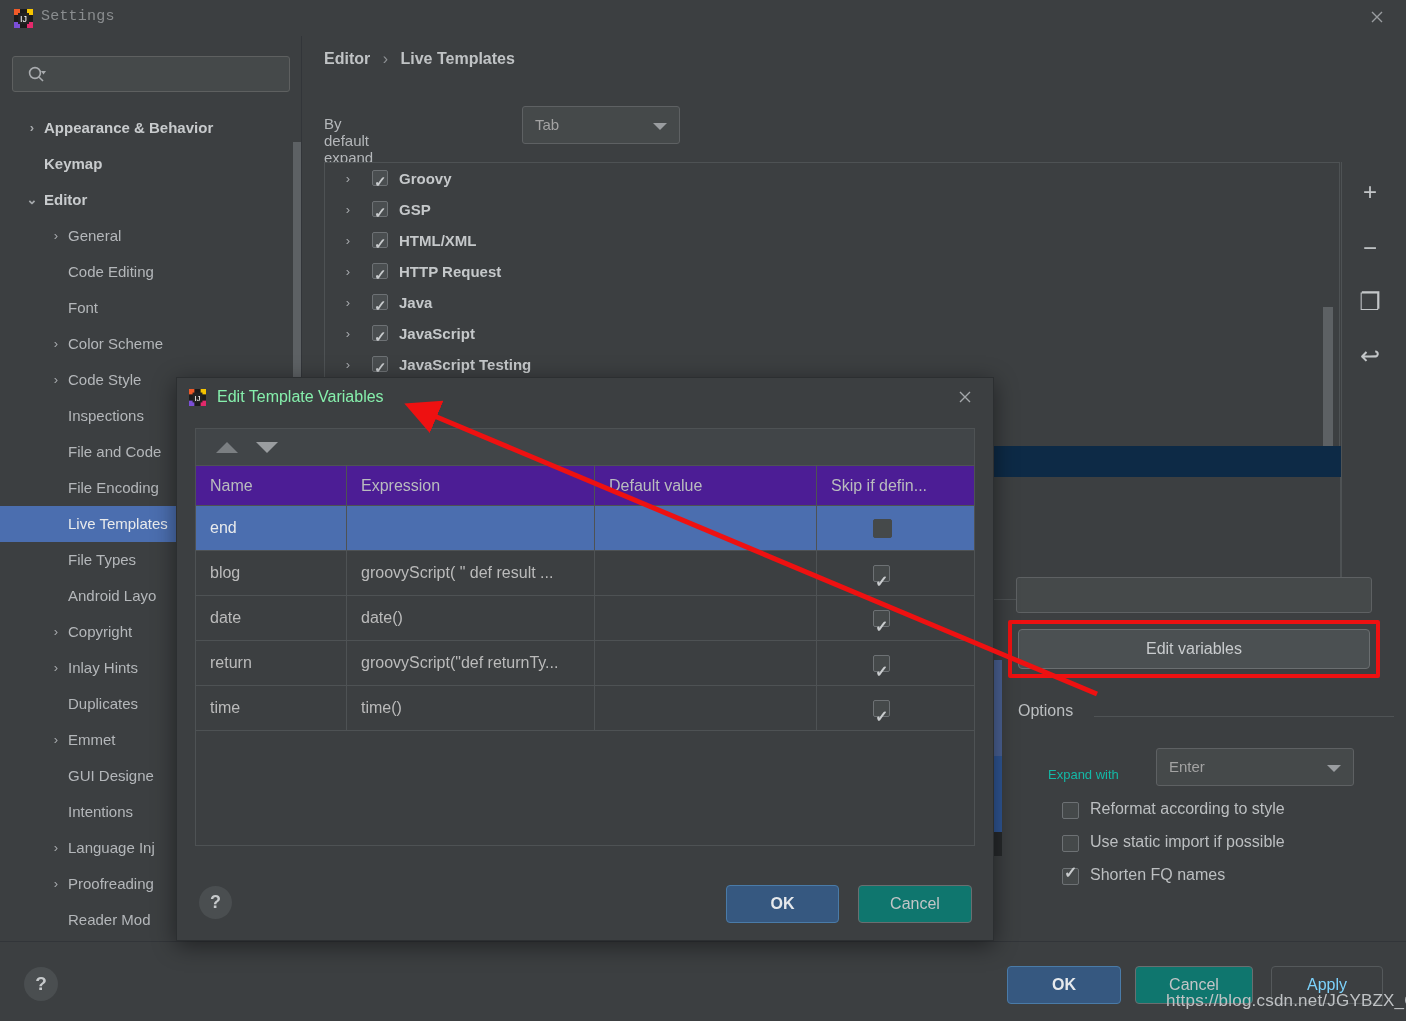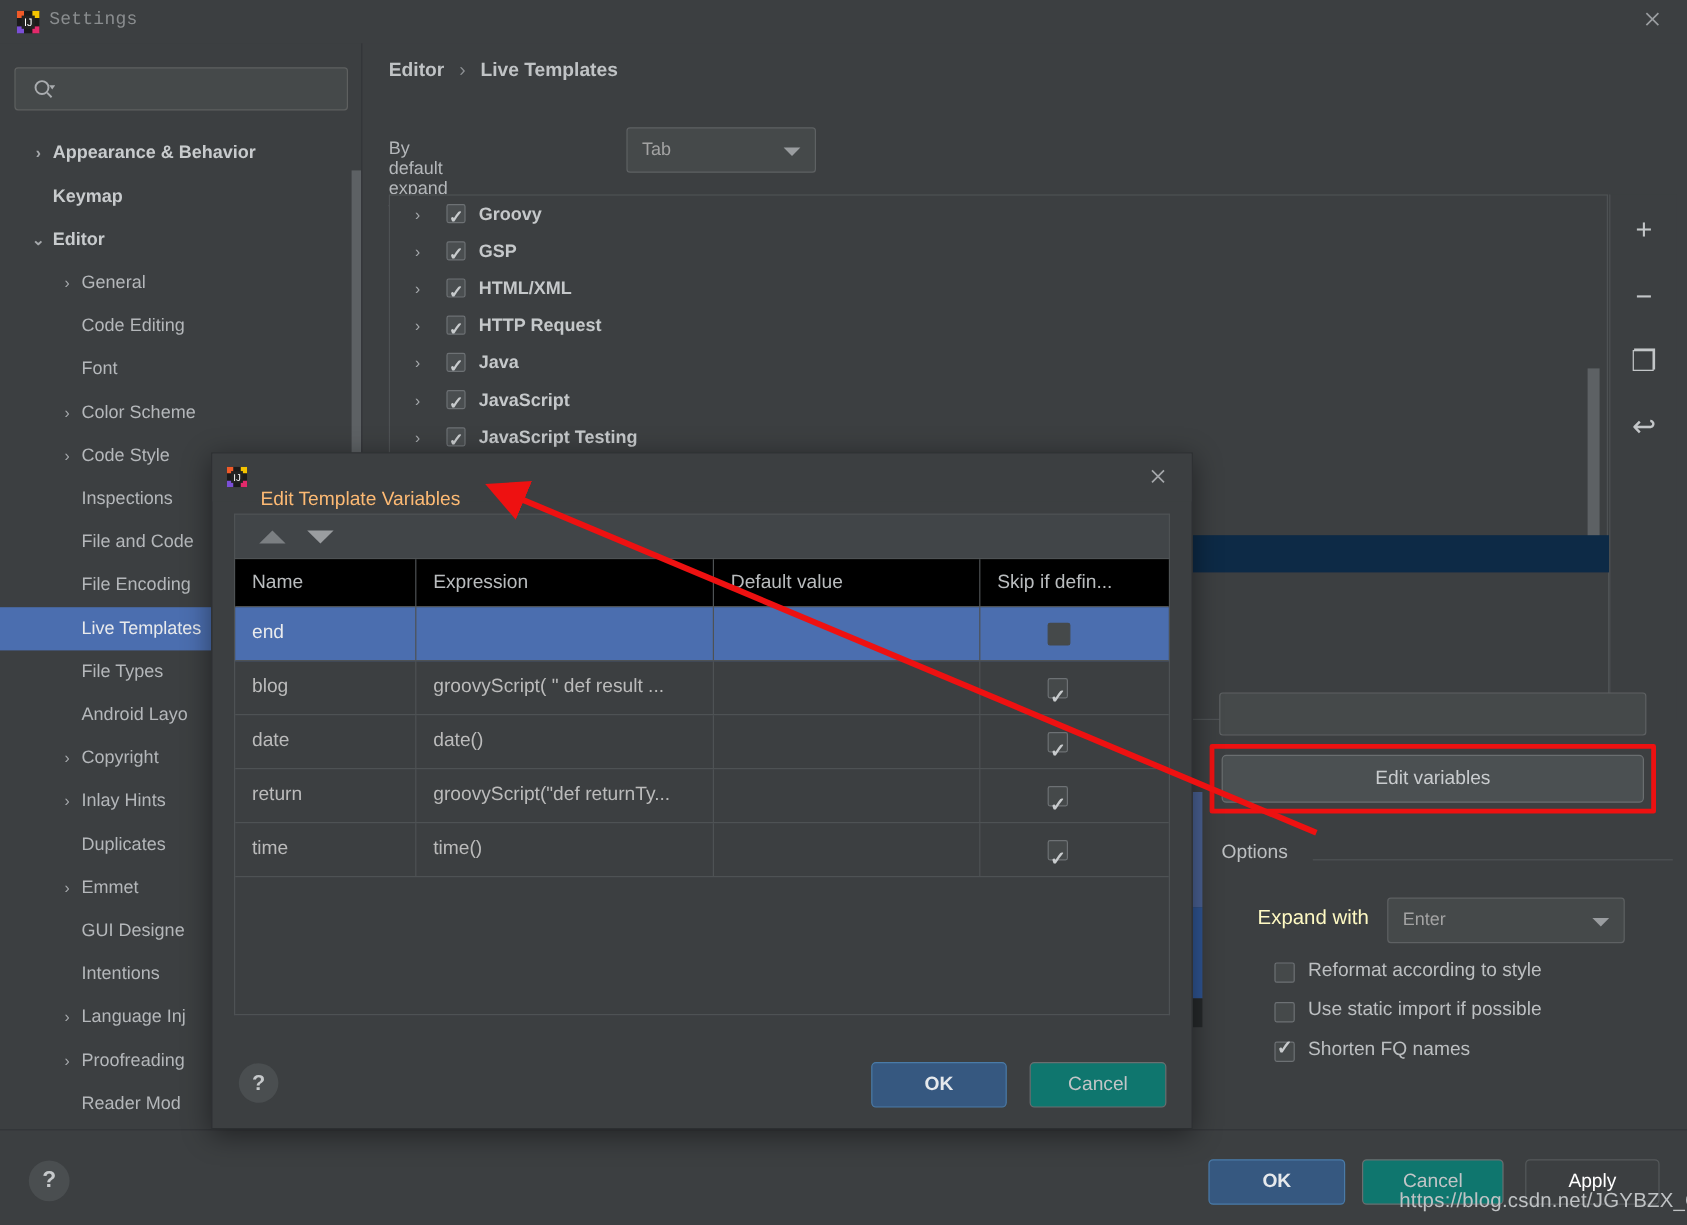--- a/index.html
+++ b/index.html
@@ -161,21 +161,21 @@
     position:absolute; left:-6px; top:50px; width:372px; height:58px;
     border:4px solid #ee1111; border-radius:2px;
   }
   #options-label {
     position:absolute; left:4px; top:132px; font-size:16px; color:#bcbfc1;
   }
   #options-rule {
     position:absolute; left:80px; top:146px; width:300px; height:1px;
     background:#4f5355;
   }
-  #expandwith-label { position:absolute; left:34px; top:185px; font-size:17px; color:#fef9c3; }
+  #expandwith-label { position:absolute; left:34px; top:197px; font-size:13px; color:#14b8a6; }
   #expandwith-combo { left:142px; top:178px; width:198px; }
   .optrow { position:absolute; left:48px; font-size:16px; color:#bcbfc1; height:24px; }
   .optbox {
     position:absolute; left:0; top:2px; width:17px; height:17px;
     background:#45494a; border:1px solid #6d7174; border-radius:2px;
   }
   .optbox.on::after {
     content:"✓"; position:absolute; left:1px; top:-6px; font-size:16px;
     color:#c8cbcd; font-weight:bold;
   }
@@ -195,21 +195,21 @@
     position:absolute; left:24px; top:967px; width:34px; height:34px;
     border-radius:50%; background:#4a4e50;
     color:#c6c9cb; font-size:19px; line-height:34px; text-align:center; font-weight:bold;
   }
   .btn {
     position:absolute; height:38px; border-radius:4px; font-size:16px;
     line-height:36px; text-align:center;
   }
   .btn.primary { background:#365880; border:1px solid #4a7ba8; color:#e6e9ec; font-weight:bold; }
   .btn.normal { background:#0f766e; border:1px solid #6a6e70; color:#c2c5c7; }
-  .btn.disabled { background:#3c3f41; border:1px solid #55595b; color:#ffffff; }
+  .btn.disabled { background:#3c3f41; border:1px solid #55595b; color:#7dd3fc; }
   #ok-main { left:1007px; top:966px; width:114px; }
   #cancel-main { left:1135px; top:966px; width:118px; }
   #apply-main { left:1271px; top:966px; width:112px; }
 
   #watermark {
     position:absolute; left:1166px; top:991px;
     font-size:17px; color:#bfc2c4; letter-spacing:.2px; white-space:nowrap;
     font-family:"Liberation Sans", sans-serif;
   }
 
@@ -217,21 +217,21 @@
   #dialog {
     position:absolute; left:176px; top:377px; width:818px; height:564px;
     background:#3c3f41; border:1px solid #2c2f31;
     box-shadow: 0 5px 22px rgba(0,0,0,.45);
   }
   #dlg-title {
     position:absolute; left:0; top:0; width:816px; height:40px;
     background:#3c3f41;
   }
   #dlg-title .logo { position:absolute; left:12px; top:11px; width:17px; height:17px; }
-  #dlg-title .txt { position:absolute; left:40px; top:10px; font-size:16px; color:#fdba74;margin-top:20px; }
+  #dlg-title .txt { position:absolute; left:40px; top:10px; font-size:16px; color:#86efac; }
   #dlg-title .x {
     position:absolute; right:16px; top:8px; width:24px; height:24px;
     color:#a4a7aa; font-size:18px; line-height:24px; text-align:center;
   }
   #dlg-toolbar {
     position:absolute; left:18px; top:50px; width:780px; height:38px;
     background:#414548; border:1px solid #4e5254;
   }
   .sortarrow { position:absolute; top:13px; width:0; height:0; }
   #sort-up {
@@ -241,21 +241,21 @@
   #sort-down {
     left:60px; border-left:11px solid transparent; border-right:11px solid transparent;
     border-top:11px solid #9a9da0;
   }
 
   #vtable {
     position:absolute; left:18px; top:88px; width:780px; height:380px;
     border:1px solid #4e5254; border-top:0; background:#3c3f41;
   }
   .vrow { position:relative; height:45px; border-bottom:1px solid #4e5254; }
-  .vrow.head { height:40px; background:#000000; }
+  .vrow.head { height:40px; background:#4c1d95; }
   .vrow.sel { background:#4b6eaf; }
   .vcell {
     position:absolute; top:0; height:100%;
     font-size:16px; color:#bbbbbb; line-height:44px;
     padding-left:14px; white-space:nowrap; overflow:hidden;
   }
   .vrow.head .vcell { line-height:40px; color:#b9bcbe; }
   .vrow.sel .vcell { color:#e9ebed; }
   .c0 { left:0;   width:150px; }
   .c1 { left:150px; width:248px; border-left:1px solid #4e5254; }

